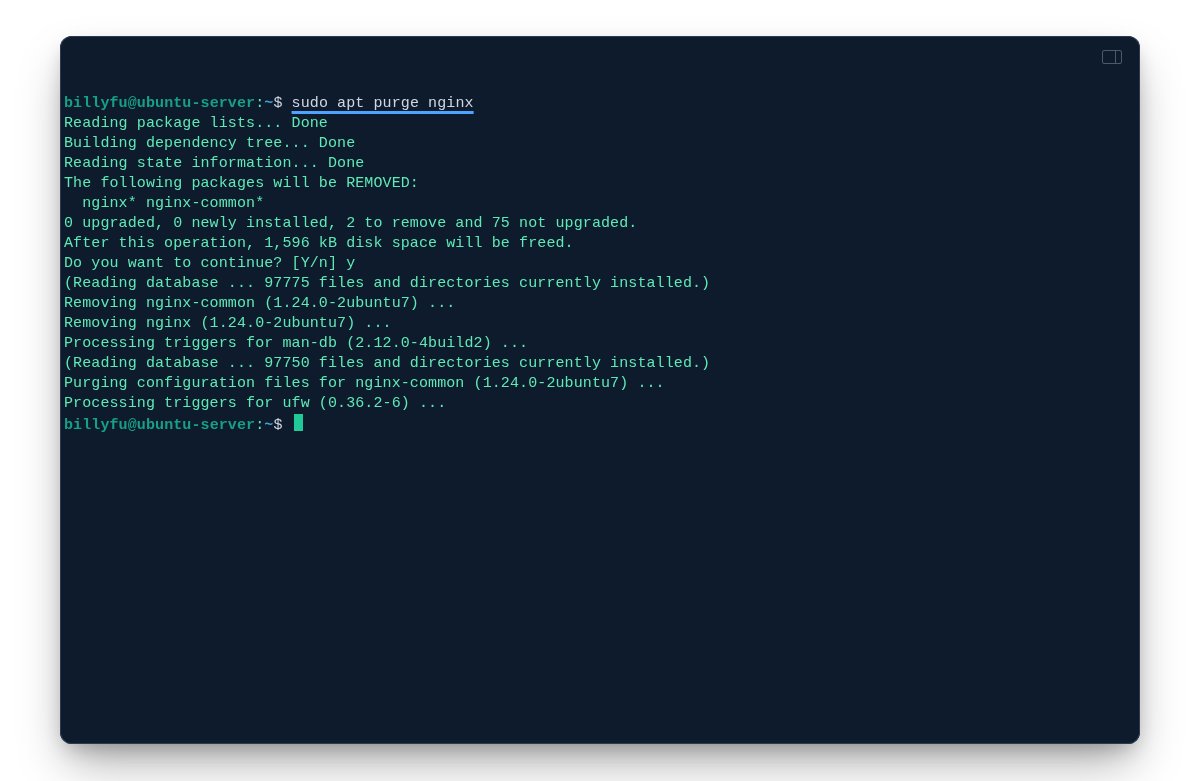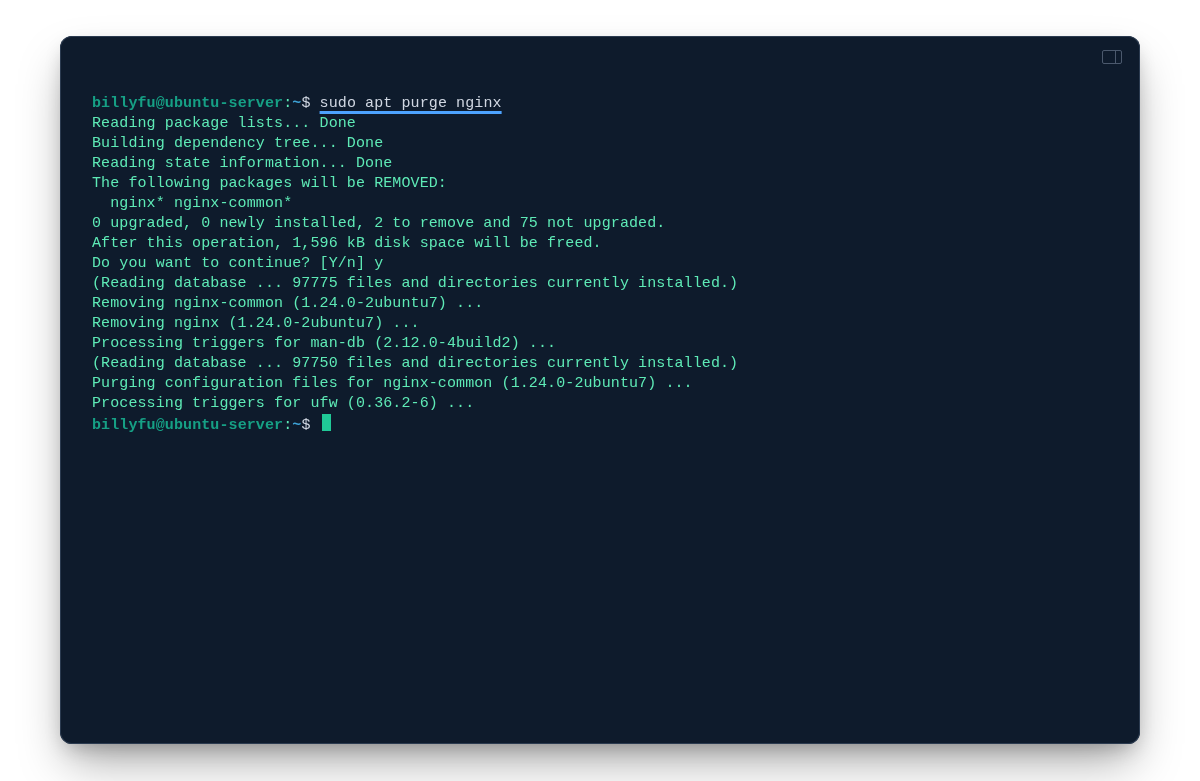--- a/index.html
+++ b/index.html
@@ -15,21 +15,21 @@
     left: 60px;
     top: 36px;
     width: 1080px;
     height: 708px;
     background: #0e1b2c;
     border-radius: 12px;
     box-shadow:
       0 24px 48px -8px rgba(0,0,0,.35),
       0 8px 20px -6px rgba(0,0,0,.25),
       inset 0 0 0 1px #2b3b50;
-    padding: 22px 20px 20px 32px;
+    padding: 22px 20px 20px 4px;
     color: #5eeab6;
     font-size: 15px;
     line-height: 20px;
     overflow: hidden;
   }
   .titlebar-icon {
     position: absolute;
     top: 14px;
     right: 18px;
     width: 20px;

